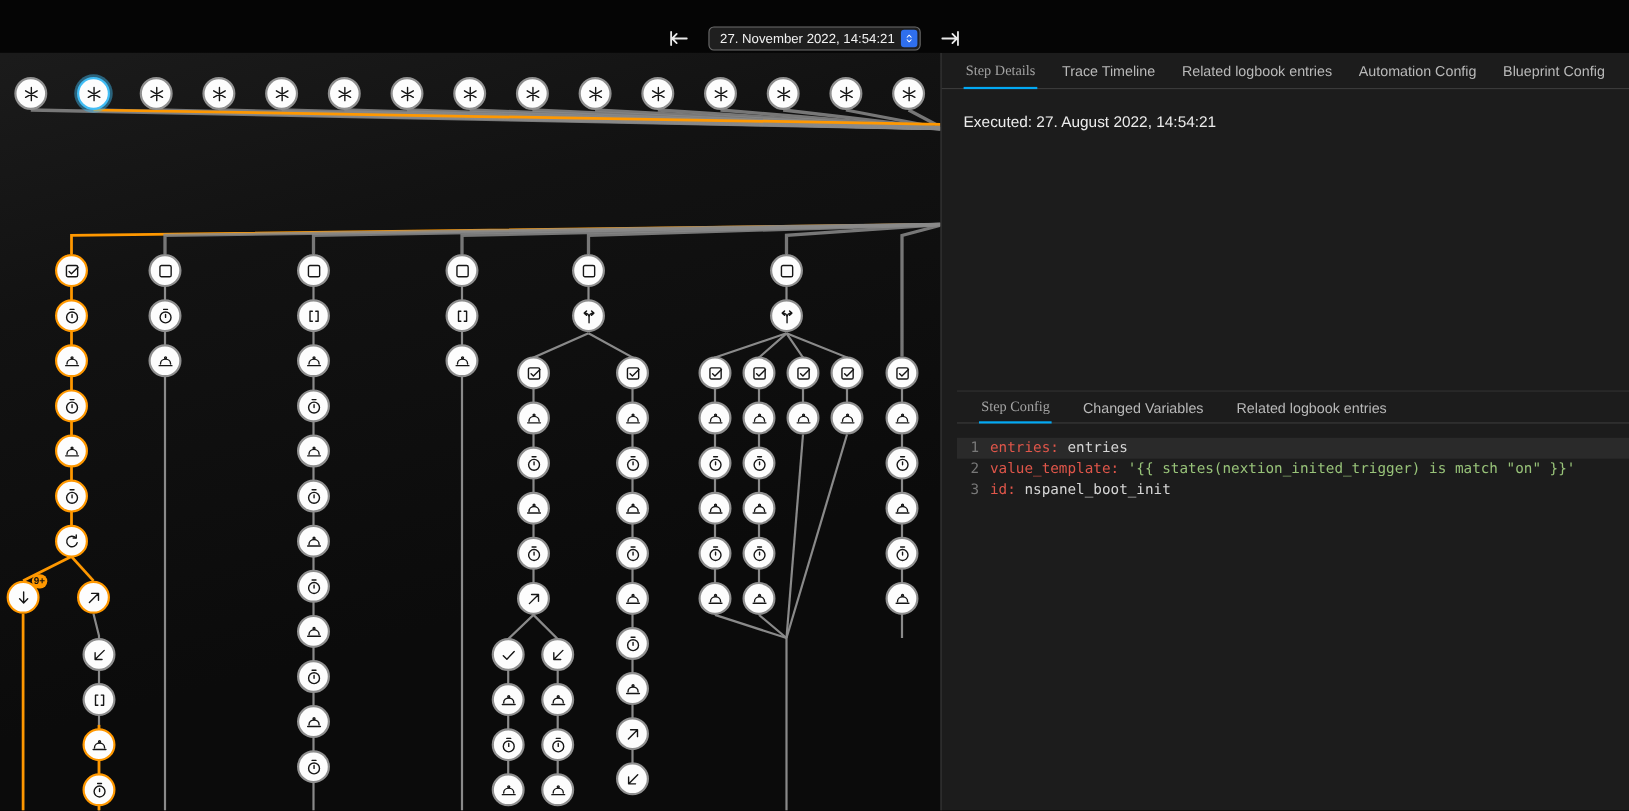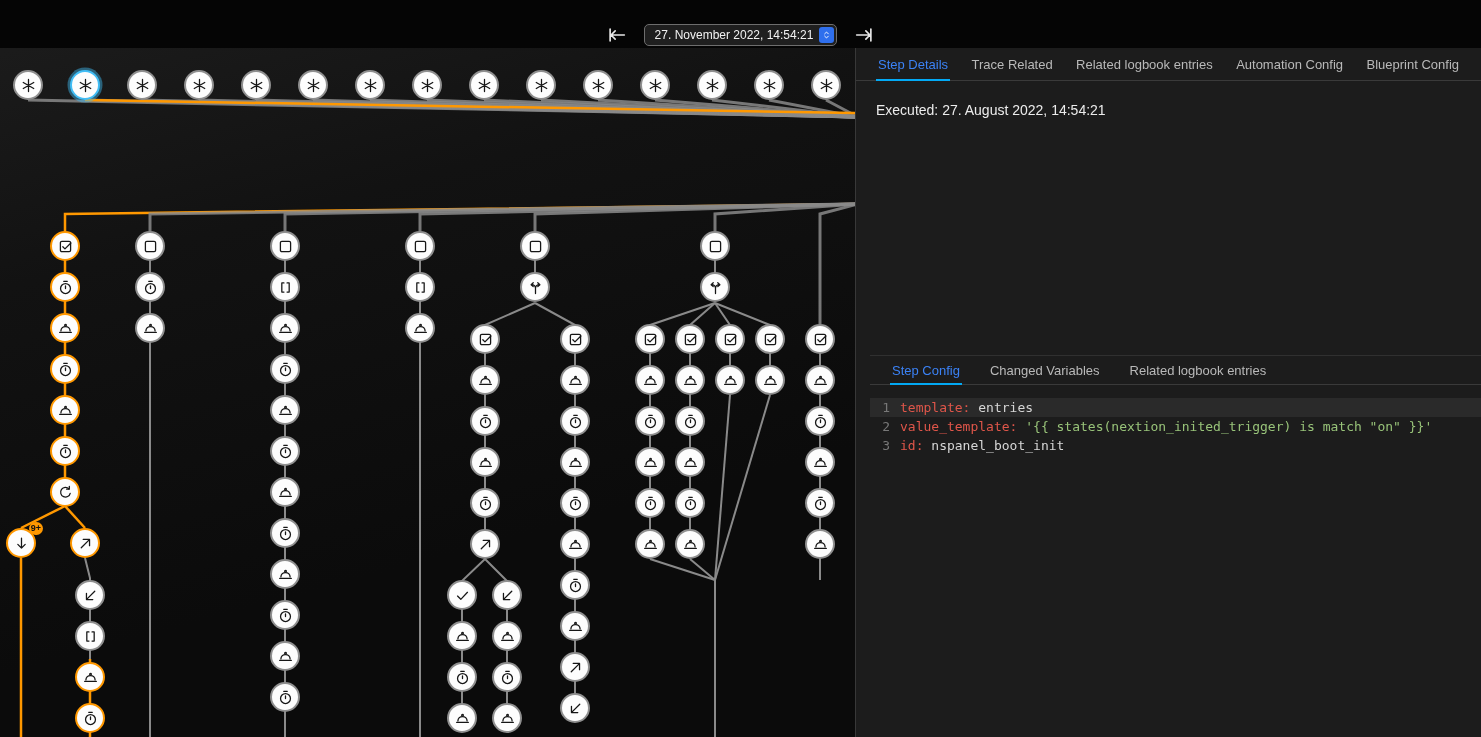--- a/index.html
+++ b/index.html
@@ -38,21 +38,21 @@
   .node .ic{width:17px;height:17px;stroke:#161616;stroke-width:1.8;fill:none;stroke-linecap:round;stroke-linejoin:round;}
   .badge{position:absolute;top:-8px;right:-9px;min-width:14px;height:13px;background:var(--active);
     color:#111;border-radius:8px;font-size:9px;font-weight:700;line-height:13px;text-align:center;padding:0 2px;}
 
   
   .panel{position:absolute;left:855px;top:48px;right:0;bottom:0;background:#1c1c1c;border-left:1px solid #383838;}
   .tabs{display:flex;align-items:stretch;border-bottom:1px solid #3a3a3a;}
   .tabs.main{justify-content:space-between;padding:0 20px;height:33px;}
   .tabs.small{justify-content:flex-start;gap:26px;padding:0 20px;height:29px;}
   .tab{display:flex;align-items:center;font-size:13px;color:#b9b9b9;cursor:pointer;position:relative;padding:0 2px;white-space:nowrap;}
-  .tab.active{color:#3b82f6;}
+  .tab.active{color:#a3a3a3;font-family:Liberation Serif, serif;}
   .tab.active::after{content:"";position:absolute;left:0;right:0;bottom:-1px;height:2px;background:var(--accent);}
   .executed{padding:21px 20px;font-size:14px;color:#ececec;}
   .config-section{position:absolute;left:0;right:0;top:307px;border-top:1px solid #303030;margin-left:14px;}
   .code{padding-top:13px;font-family:"DejaVu Sans Mono",monospace;font-size:13px;line-height:19px;color:var(--plain);}
   .code-line{display:flex;white-space:pre;}
   .code-line.hl{background:#2a2a2a;}
   .code-line .num{width:30px;text-align:right;padding-right:10px;color:#787878;flex:none;user-select:none;}
   .tok-key{color:var(--key);}
   .tok-string{color:var(--str);}
   .tok-plain{color:var(--plain);}
@@ -671,34 +671,34 @@
         <svg viewBox="0 0 24 24">
             <path d="M19.5 5.5v13M4 12h14M14 7.5 18.5 12 14 16.5"></path>
           </svg>
       </button>
     </div>
   </header>
 
   <aside class="panel">
     <nav class="tabs main" id="main-tabs">
         <div class="tab active">Step Details</div>
-        <div class="tab">Trace Related</div>
+        <div class="tab">Trace Timeline</div>
         <div class="tab">Related logbook entries</div>
         <div class="tab">Automation Config</div>
         <div class="tab">Blueprint Config</div>
       </nav>
     <div class="executed">Executed: 27. August 2022, 14:54:21</div>
 
     <div class="config-section">
       <nav class="tabs small" id="config-tabs">
           <div class="tab active">Step Config</div>
           <div class="tab">Changed Variables</div>
           <div class="tab">Related logbook entries</div>
         </nav>
       <div class="code" id="code">
-          <div class="code-line hl"><span class="num">1</span><span class="tok-key">template:</span><span class="tok-plain"> entries</span></div>
+          <div class="code-line hl"><span class="num">1</span><span class="tok-key">entries:</span><span class="tok-plain"> entries</span></div>
           <div class="code-line"><span class="num">2</span><span class="tok-key">value_template:</span><span class="tok-plain"> </span><span class="tok-string">'{{ states(nextion_inited_trigger) is match "on" }}'</span></div>
           <div class="code-line"><span class="num">3</span><span class="tok-key">id:</span><span class="tok-plain"> nspanel_boot_init</span></div>
         </div>
     </div>
   </aside>
 
 </div>
 
 </body></html>

